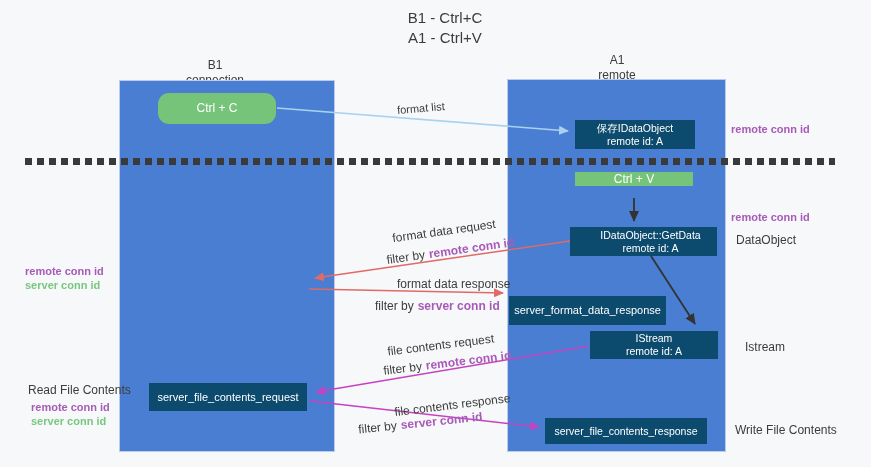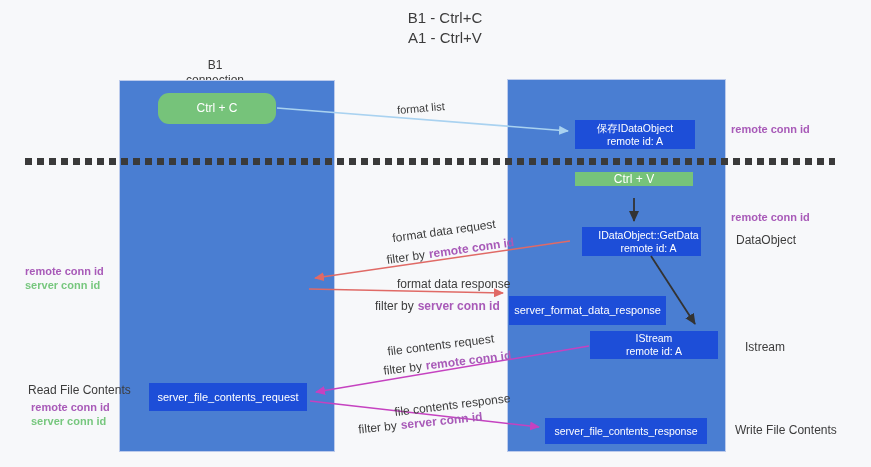--- a/index.html
+++ b/index.html
@@ -15,21 +15,21 @@
   .lane-header {
     position:absolute; text-align:center; font-size:12px; color:#3c3c3c;
     line-height:15px;
     margin-top:8px;
   }
   .title {
     position:absolute; text-align:center; font-size:15px; color:#3c3c3c;
     line-height:20px;
   }
   .box {
-    position:absolute; background:#1d4ed8; color:#ffffff; font-size:11px;
+    position:absolute; background:#0c4a6e; color:#ffffff; font-size:11px;
     display:flex; flex-direction:column; align-items:center; justify-content:center;
     text-align:center; line-height:13px; white-space:nowrap; box-sizing:border-box;
     z-index:3;
   }
   .box.green { background:#76c37a; font-size:12px; }
   .dashed {
     position:absolute; left:25px; top:158px; width:810px; height:7px; z-index:2;
     background:repeating-linear-gradient(to right, #3a3a3a 0 7px, transparent 7px 12px);
   }
   .lbl { position:absolute; font-size:12px; color:#3c3c3c; white-space:nowrap; z-index:5; }
@@ -46,40 +46,44 @@
 
   <div class="title" style="left:375px; top:8px; width:140px;">
     <div>B1 - Ctrl+C</div>
     <div>A1 - Ctrl+V</div>
   </div>
 
   <div class="lane-header" style="left:155px; top:50px; width:120px;">
     <div>B1</div>
     <div>connection</div>
   </div>
+  <div class="lane-header" style="left:557px; top:45px; width:120px;">
+    <div>A1</div>
+    <div>remote</div>
+  </div>
 
   <div class="lane" style="left:119px; top:80px; width:216px; height:372px;"></div>
   <div class="lane" style="left:507px; top:79px; width:219px; height:373px;"></div>
 
   <div class="dashed"></div>
 
   <div class="box green" style="left:158px; top:93px; width:118px; height:31px;border-radius:11px;">
     <span>Ctrl + C</span>
   </div>
 
   <div class="box" style="left:575px; top:120px; width:120px; height:29px; font-size:10.5px;">
     <span>保存IDataObject</span>
     <span>remote id: A</span>
   </div>
 
   <div class="box green" style="left:575px; top:172px; width:118px; height:14px;">
     <span>Ctrl + V</span>
   </div>
 
-  <div class="box" style="left:582px; top:227px; width:119px; height:29px; font-size:10.5px;padding-left:14px;">
+  <div class="box" style="left:570px; top:227px; width:147px; height:29px; font-size:10.5px;padding-left:14px;">
     <span>IDataObject::GetData</span>
     <span>remote id: A</span>
   </div>
 
 
   <div class="box" style="left:509px; top:296px; width:157px; height:29px;">
     <span>server_format_data_response</span>
   </div>
 
   <div class="box" style="left:590px; top:331px; width:128px; height:28px; font-size:10.5px;">

